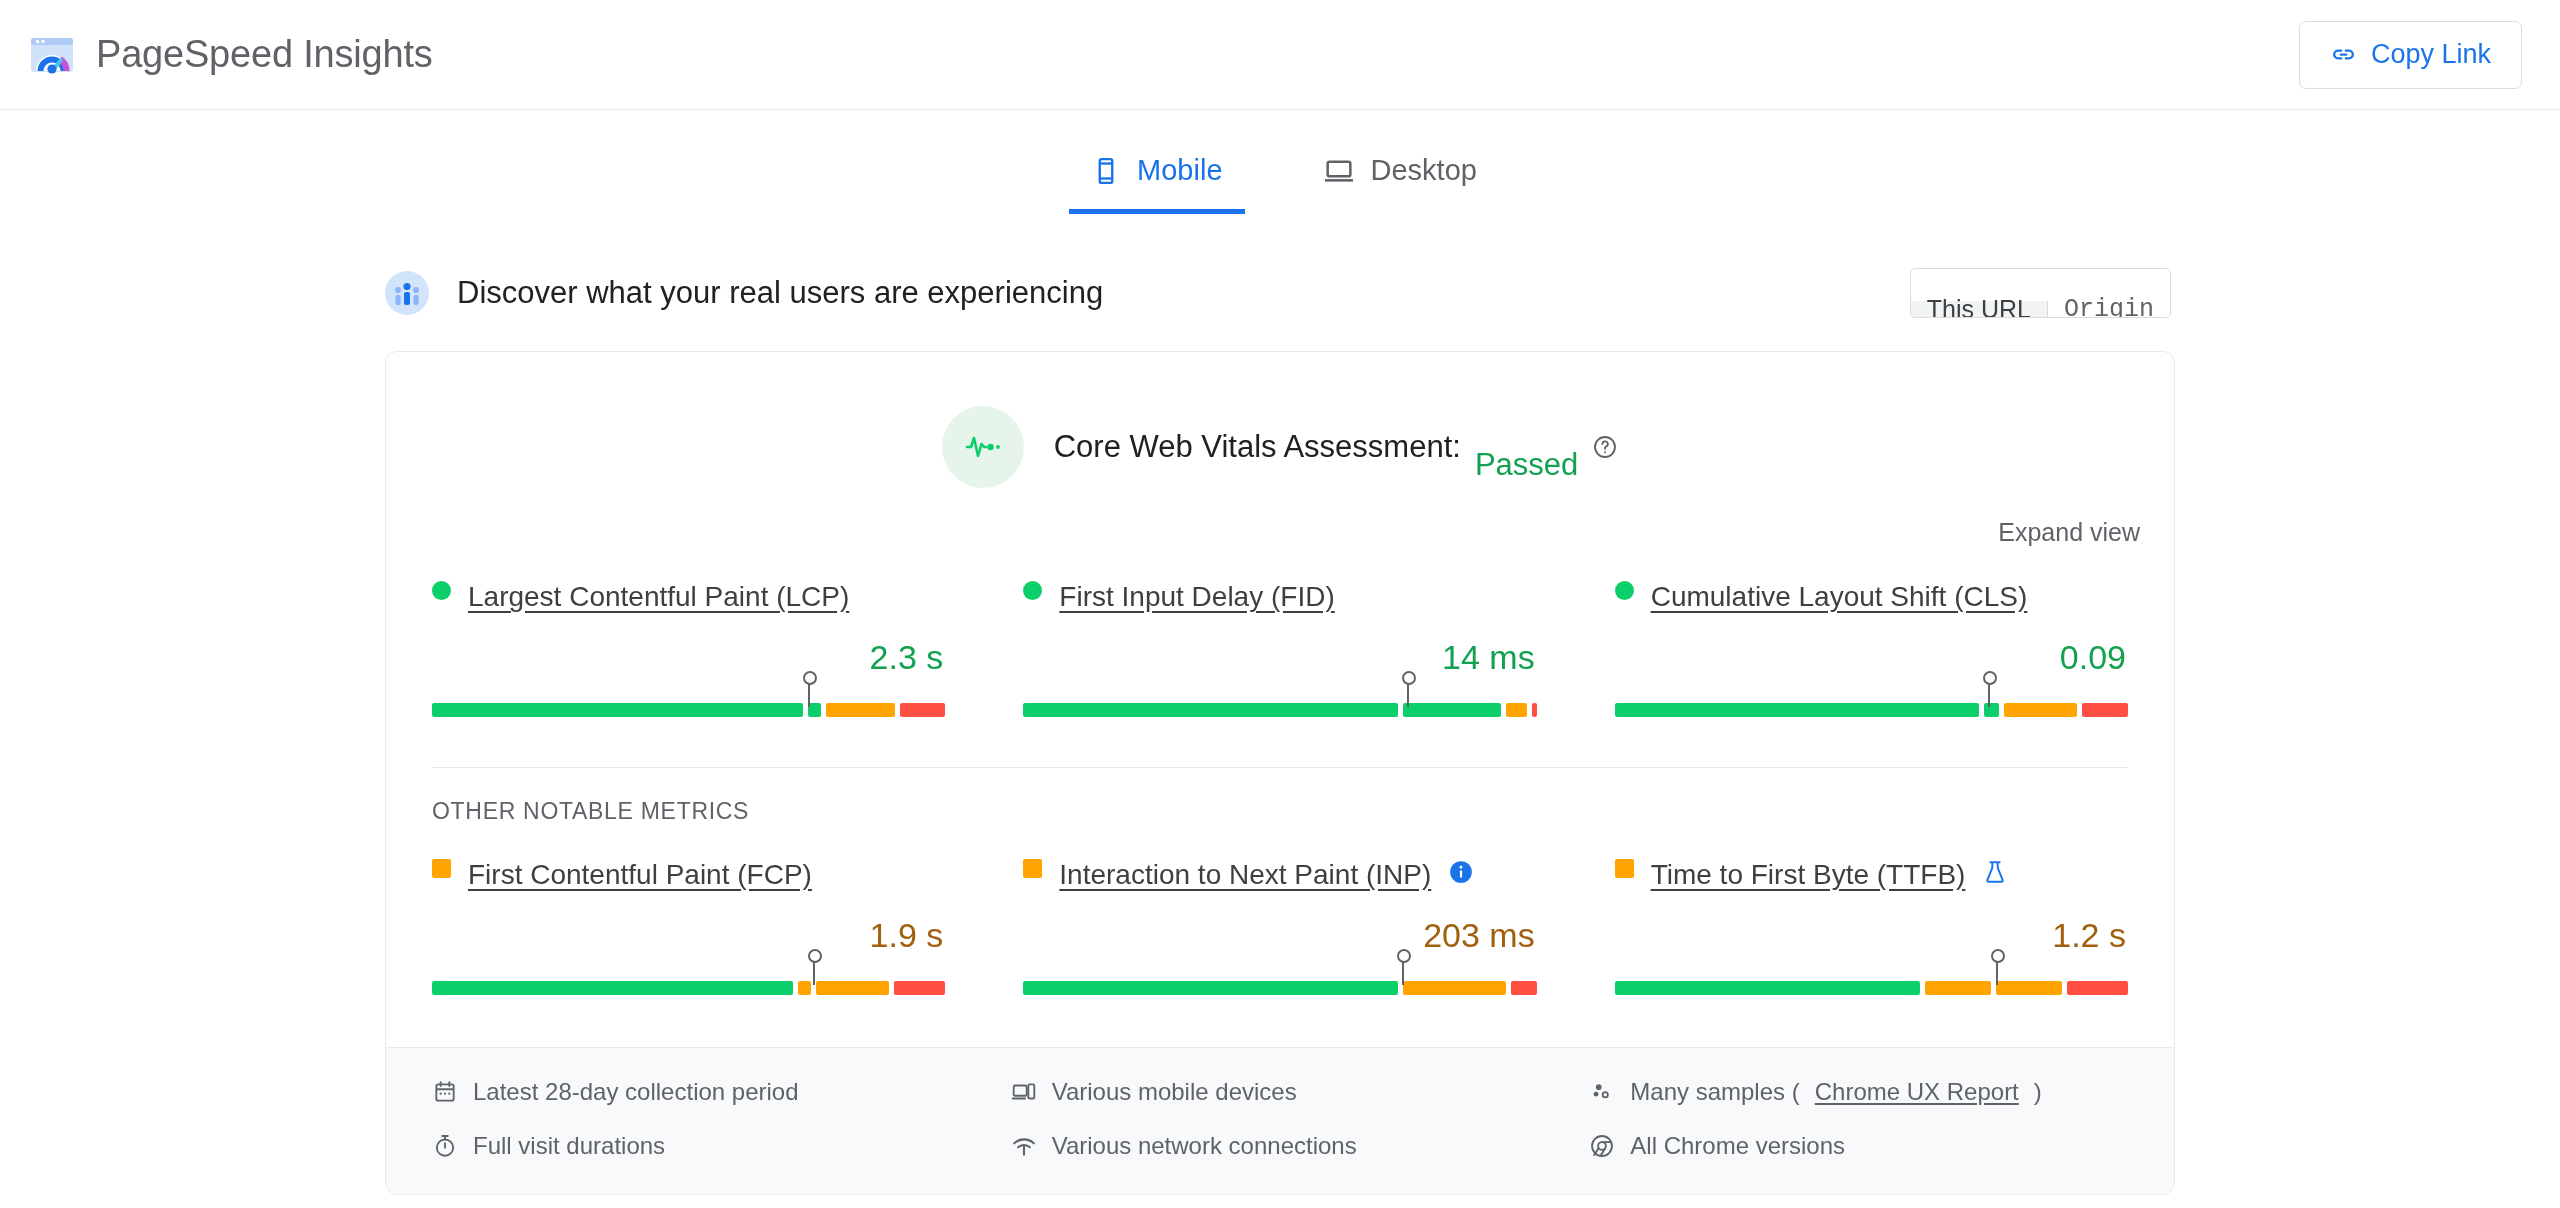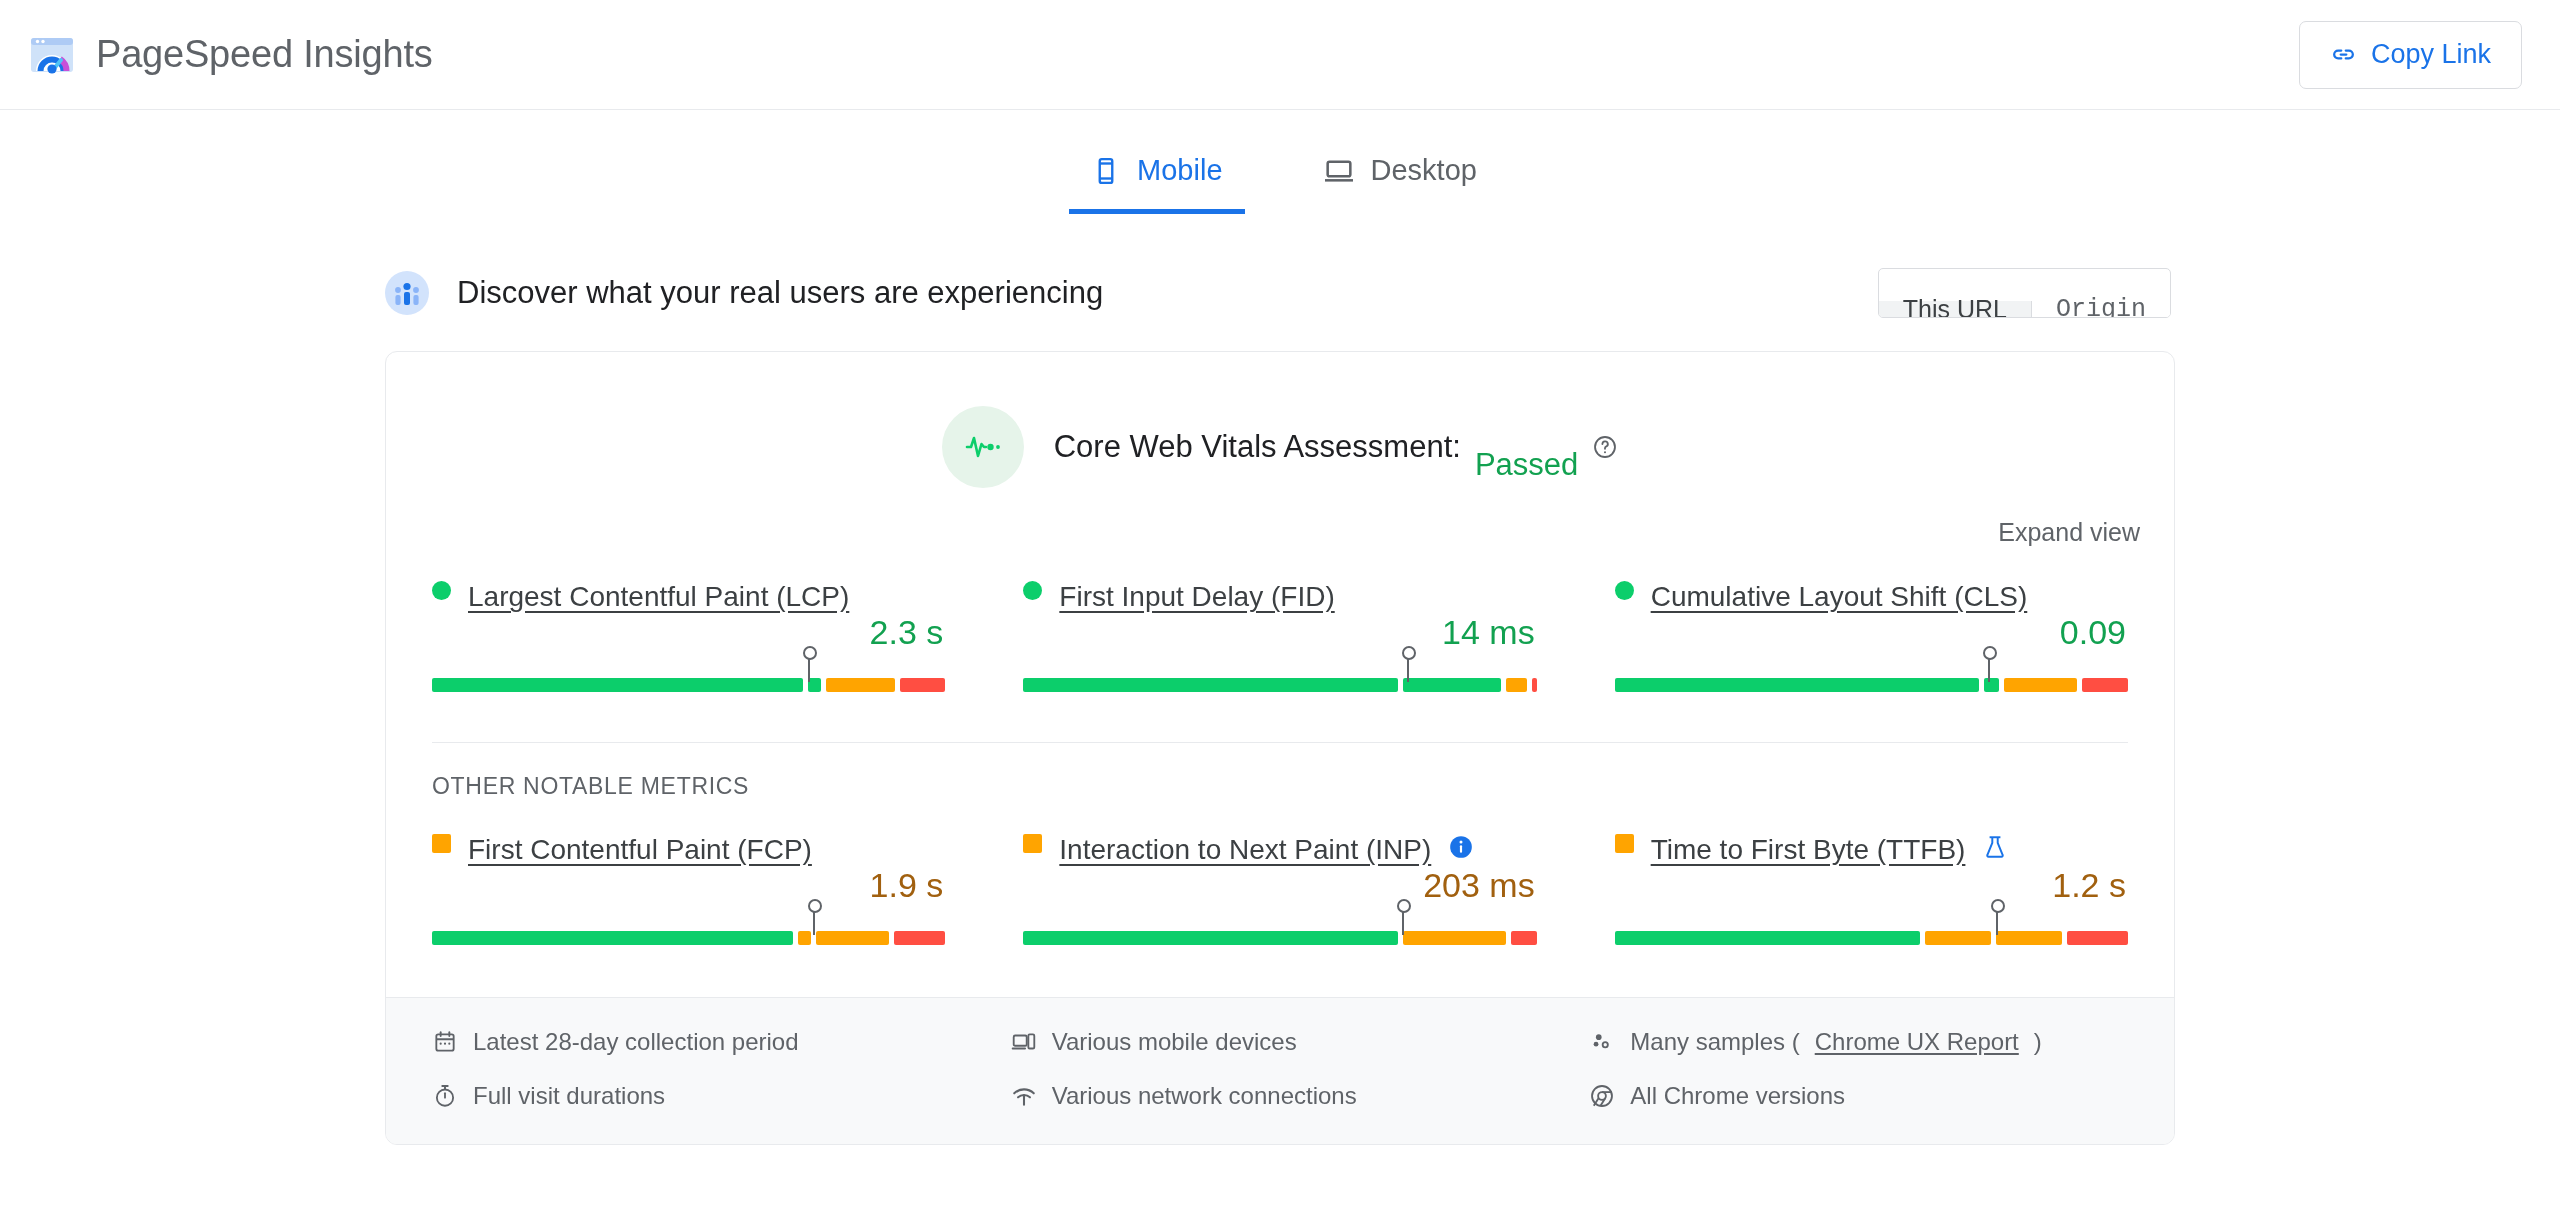--- a/index.html
+++ b/index.html
@@ -94,21 +94,21 @@
   .people-icon { width: 44px; height: 44px; flex: none; display:block; }
 
   .scope-toggle {
     display: flex;
     border: 1px solid #dadce0;
     border-radius: 5px;
     overflow: hidden;
     height: 50px;
   }
   .scope-btn {
-    padding: 0 24px;
+    padding: 0 16px;
     font-size: 25px;
     font-family: "Liberation Sans", sans-serif;
     background: #fff;
     color: #5f6368;
     border: none;
     cursor: pointer;
     white-space: nowrap;
     display: flex; align-items: center; margin-top: 32px;
   }
   .scope-btn.selected { background: #f1f3f4; color: #3c4043; }
@@ -188,20 +188,21 @@
   .metric-name {
     font-size: 28px;
     color: #3c4043;
     text-decoration: underline;
     text-underline-offset: 5px;
     cursor: pointer;
   }
   .metric-value {
     text-align: right;
     font-size: 34px;
+    margin-top: 25px;
     padding-right: 2px;
     white-space: nowrap;
   }
   .metric-value.good { color: #12a150; }
   .metric-value.avg  { color: #a1600f; }
 
   .dist-bar {
     position: relative;
     margin-top: 26px;
     height: 14px;

